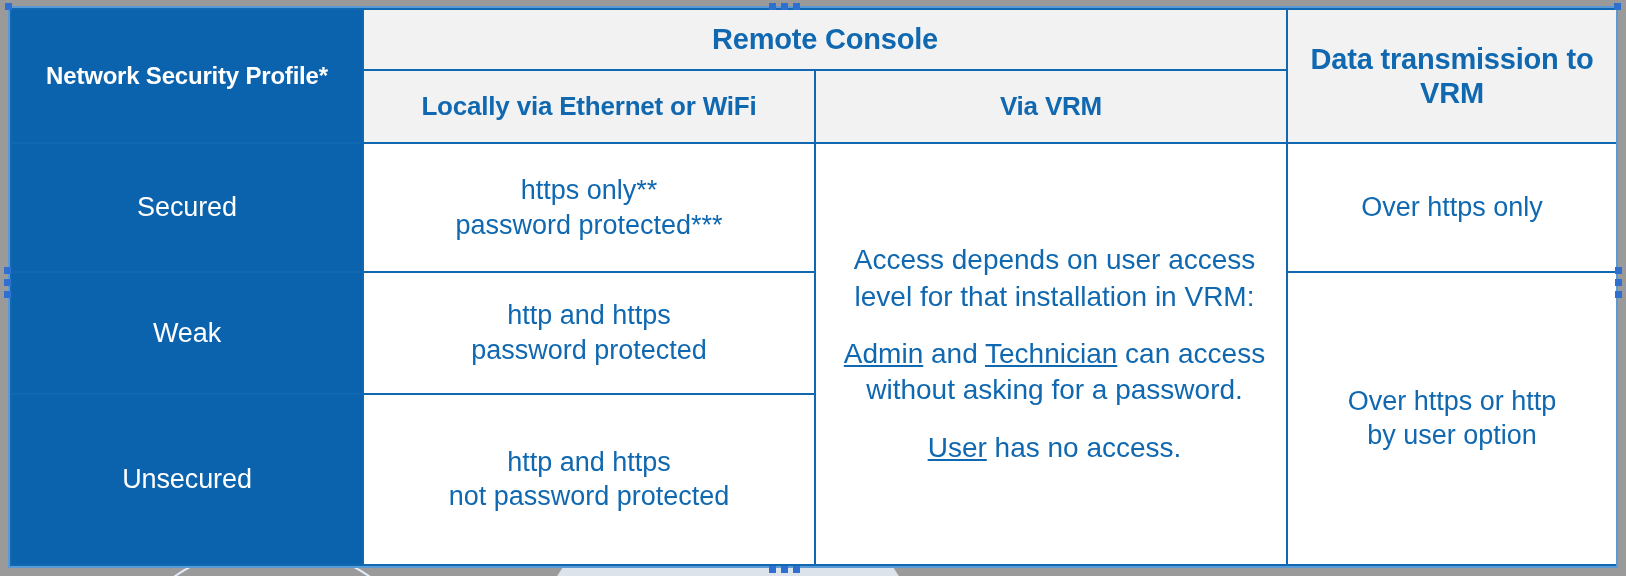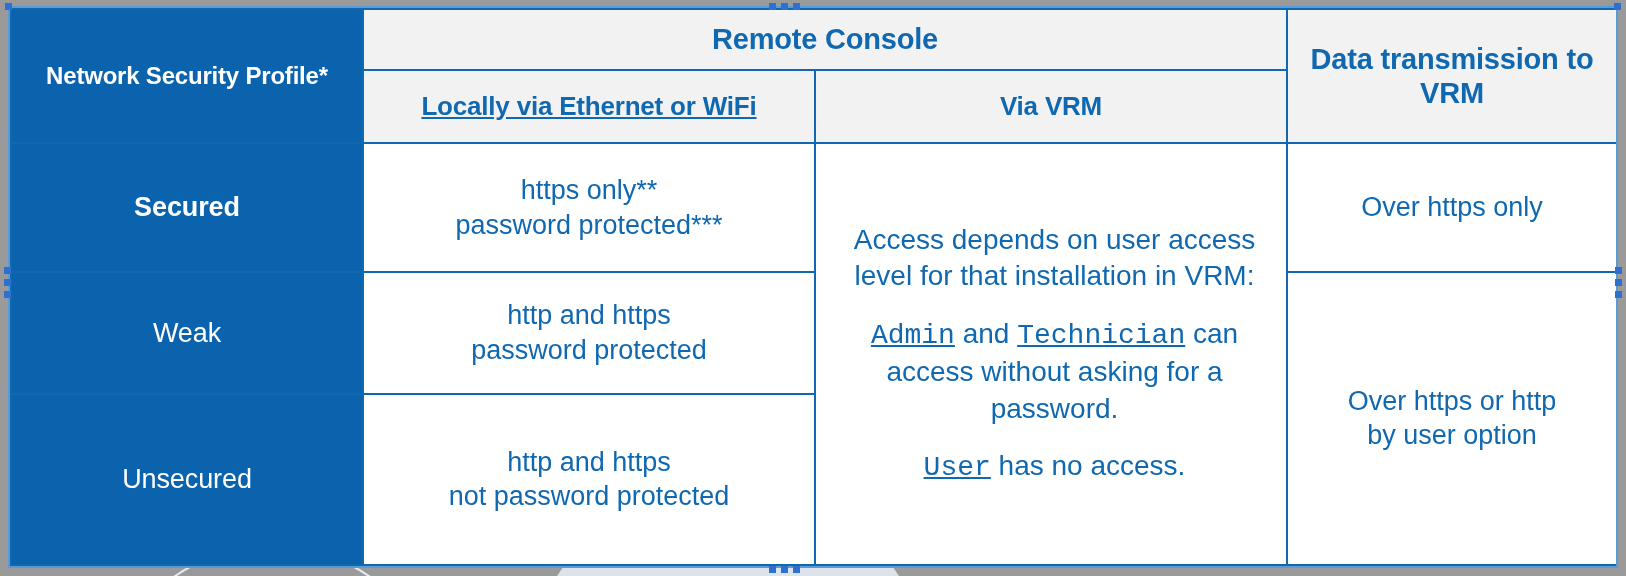--- a/index.html
+++ b/index.html
@@ -150,21 +150,21 @@
     font-size: 27px;
     line-height: 1.28;
     font-weight: normal;
   }
   td.data.vrm {
     font-size: 28px;
     line-height: 1.3;
     padding-left: 13px;
   }
 
-  .u { text-decoration: underline; font-family: Liberation Mono, monospace; }
+  .u { text-decoration: underline; }
   .spacer { display: block; height: 0.75em; }
 
   
   col.c1 { width: 352px; }
   col.c2 { width: 452px; }
   col.c3 { width: 472px; }
   col.c4 { width: 330px; }
 </style>
 </head>
 <body>
@@ -184,26 +184,26 @@
       </colgroup>
       <tbody>
 
         <tr>
           <td class="profile-hdr" rowspan="2">Network Security Profile*</td>
           <td class="hdr" colspan="2" style="height:60px;">Remote Console</td>
           <td class="hdr" rowspan="2">Data transmission to VRM</td>
         </tr>
 
         <tr>
-          <td class="hdr-sub" style="height:72px;text-decoration:underline;">Locally via Ethernet or WiFi</td>
+          <td class="hdr-sub" style="height:72px;">Locally via Ethernet or WiFi</td>
           <td class="hdr-sub">Via VRM</td>
         </tr>
 
         <tr>
-          <td class="profile" style="height:126px;font-weight:bold;">Secured</td>
+          <td class="profile" style="height:126px;">Secured</td>
           <td class="data">
             <div>https only**</div>
             <div>password protected***</div>
           </td>
           <td class="data vrm" rowspan="3">
             <div>Access depends on user access level for that installation in VRM:</div>
             <span class="spacer"></span>
             <div>
               <span class="u">Admin</span><span> and </span><span class="u">Technician</span><span> can access without asking for a password.</span>
             </div>

